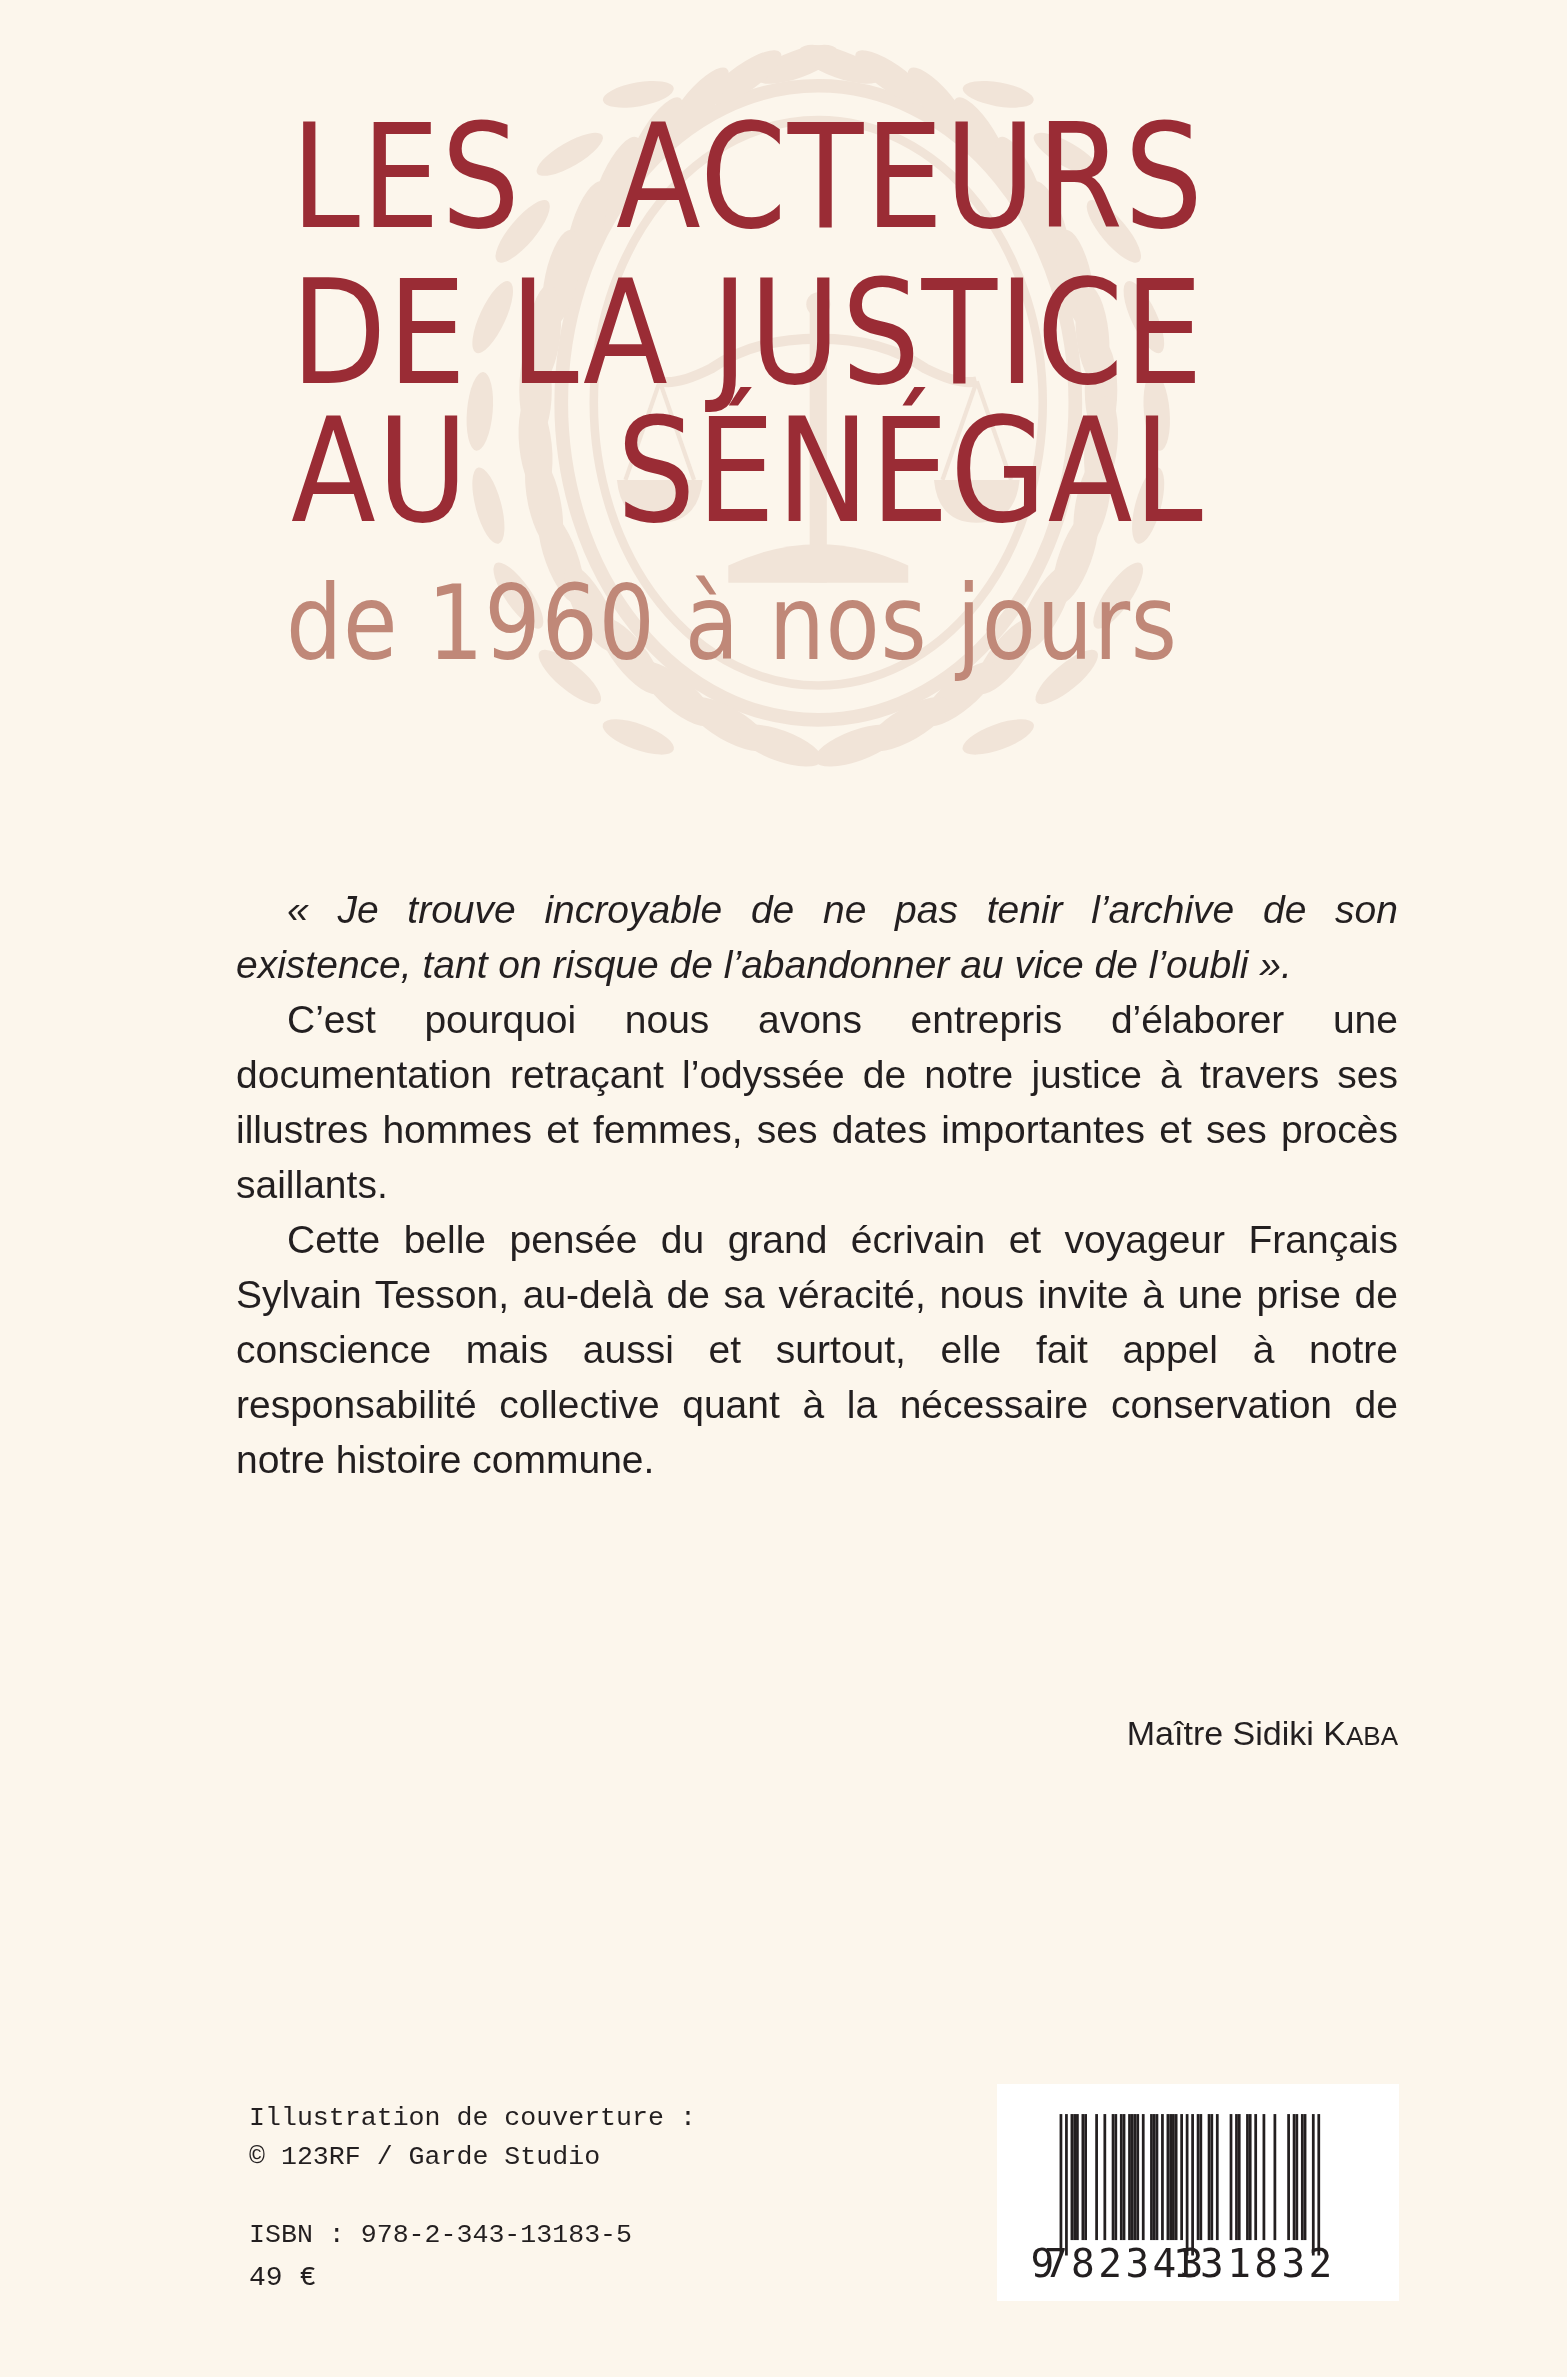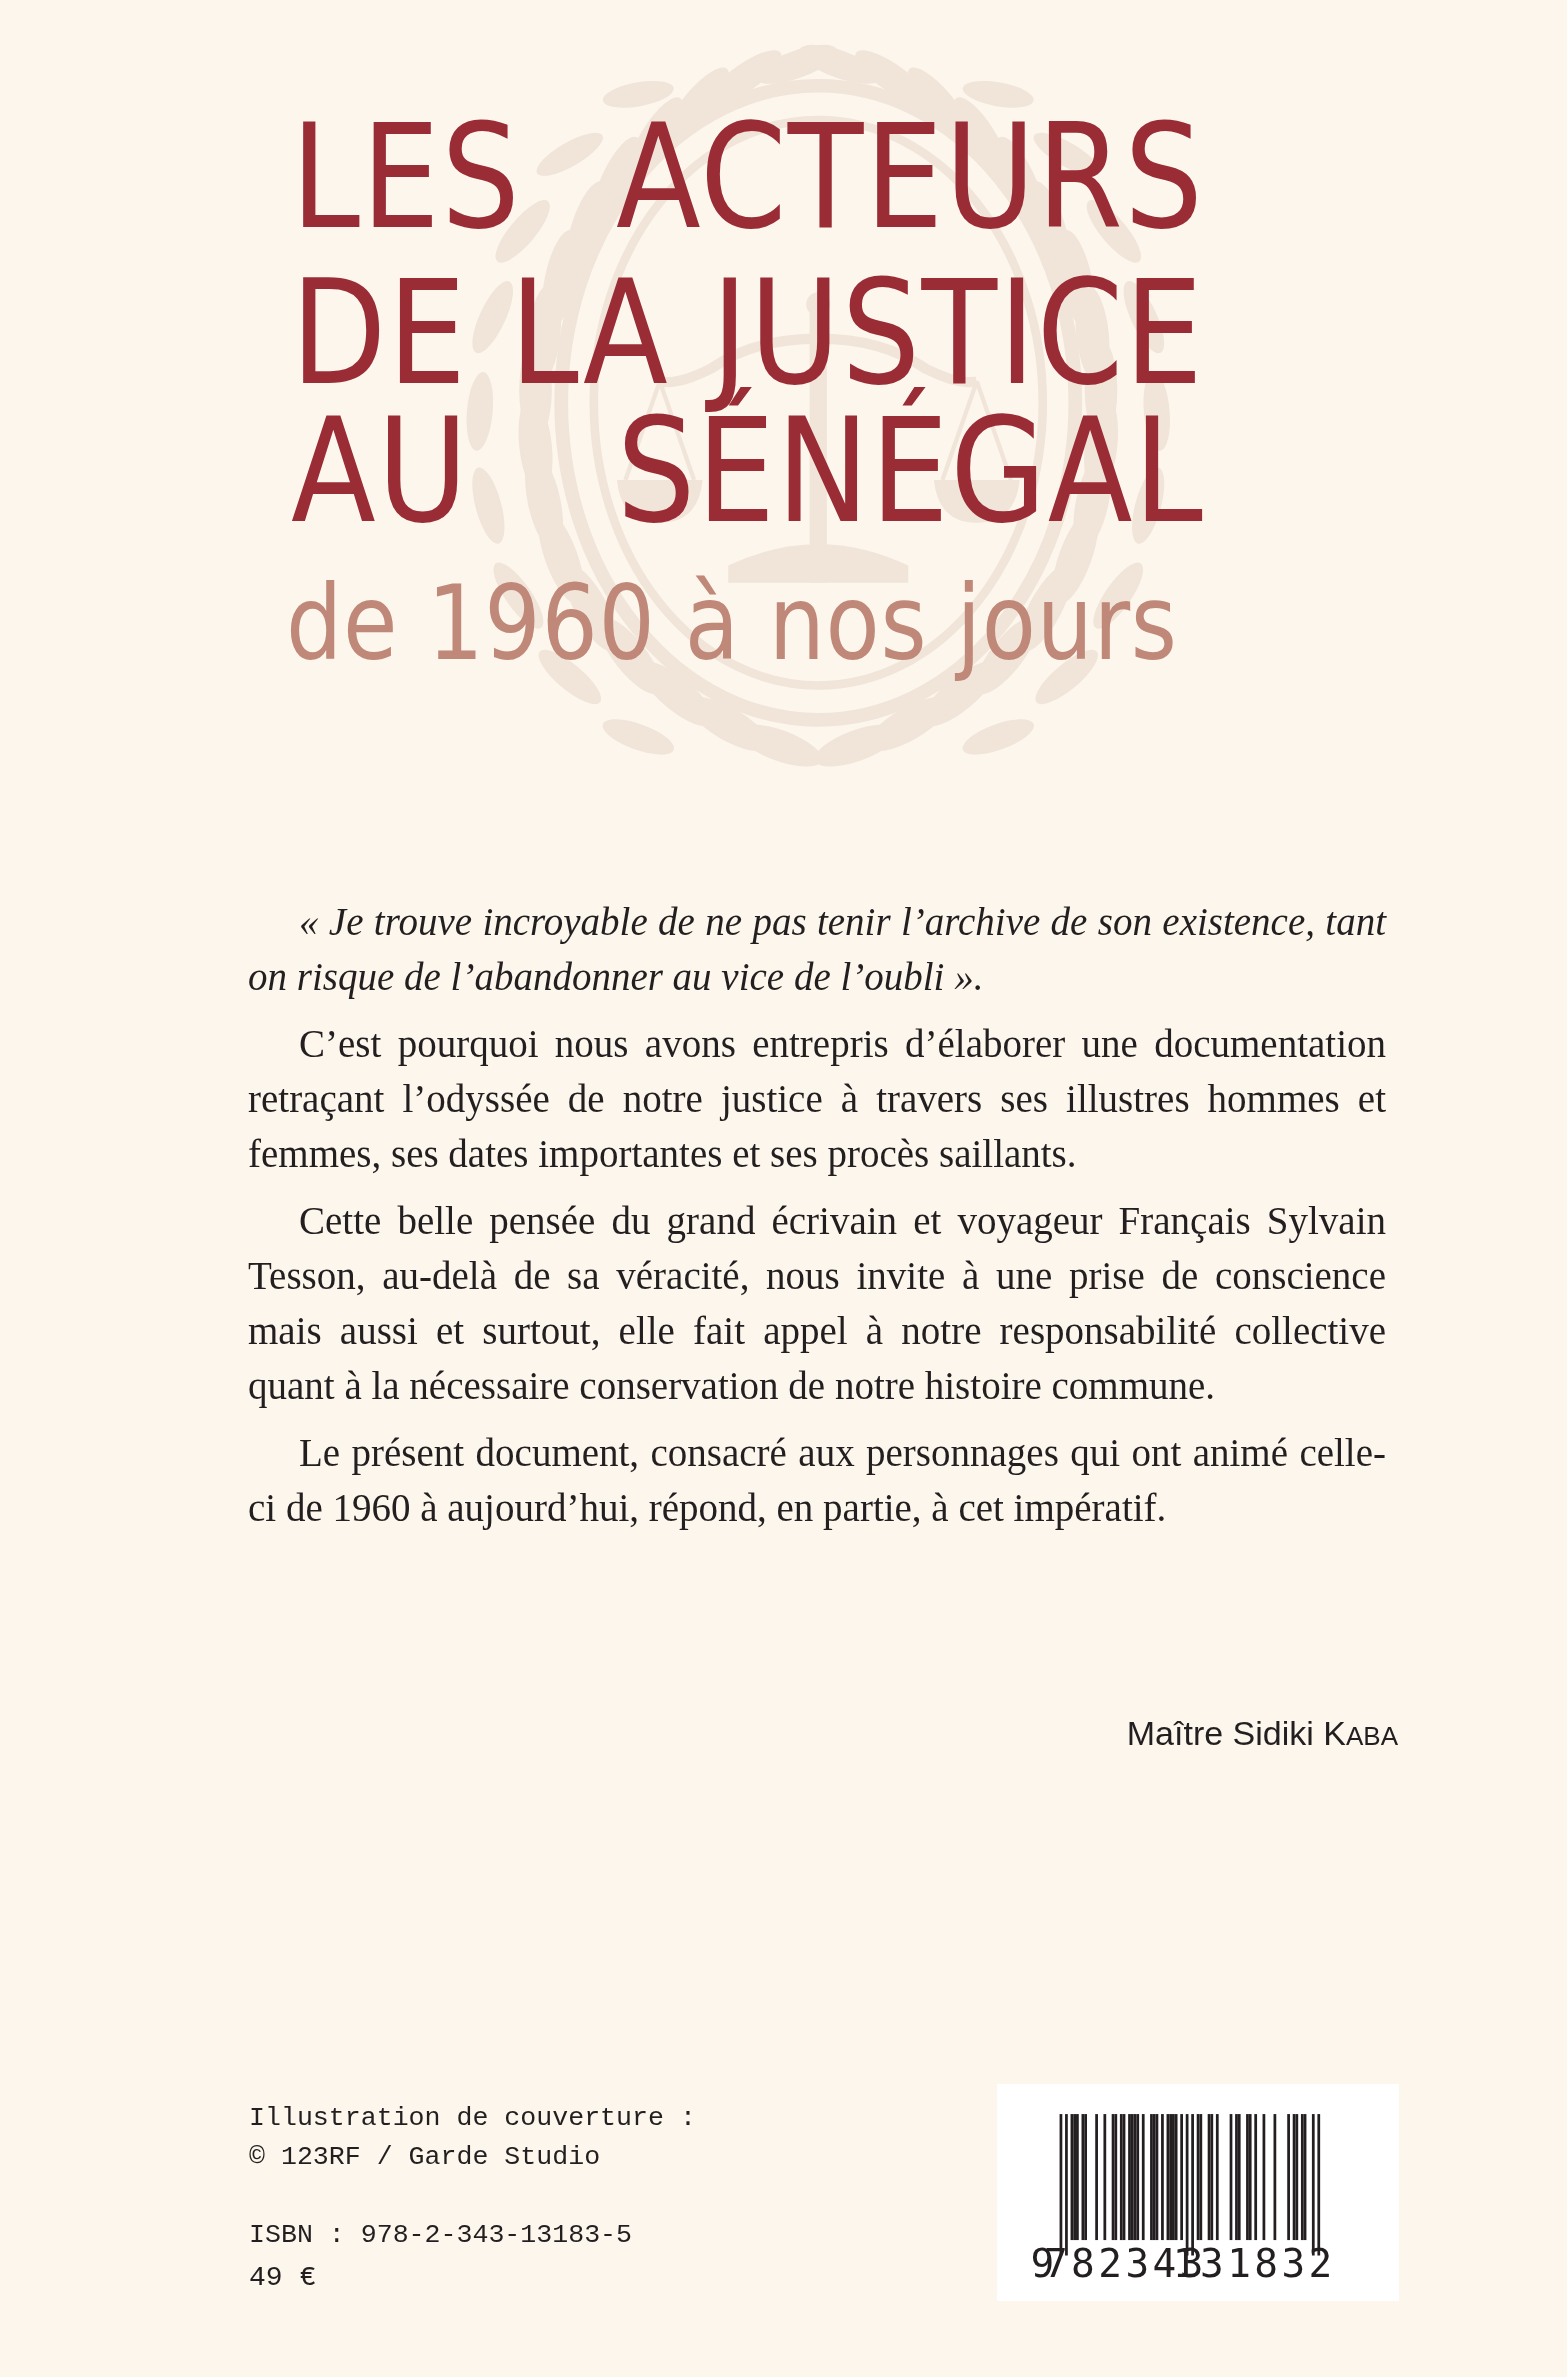--- a/index.html
+++ b/index.html
@@ -24,21 +24,21 @@
       position: absolute; left: 286px; top: 572px; margin: 0;
       font-family: "DejaVu Sans", sans-serif; font-weight: normal;
       font-size: 103px; color: #c08878; letter-spacing: 0.9px; white-space: nowrap;
       transform: scaleX(0.86); transform-origin: left top; line-height: 1;
     }
     .body-text {
       position: absolute; left: 236px; top: 882px; width: 1162px;
       font-family: "Liberation Sans", sans-serif; font-size: 39px; line-height: 55px;
       color: #231f20;
     }
-    .body-text p { margin: 12px; text-indent: 51px; text-align: justify; font-family: Liberation Serif, serif; }
+    .body-text p { margin: 0; text-indent: 51px; text-align: justify; }
     .quote { font-style: italic; text-align-last: left; }
     .signature {
       position: absolute; right: 170px; top: 1713px; 
       font-family: "Liberation Sans", sans-serif; font-size: 34px; line-height: 41px;
     }
     .signature .role { font-style: italic; display: block; }
     .smallcaps { font-size: 26px; }
     .credits {
       position: absolute; left: 249px; top: 2099px;
       font-family: Liberation Mono, monospace; font-size: 26.6px; line-height: 39px;
@@ -112,21 +112,20 @@
   <span class="title-line" style="top:105px;">LES ACTEURS</span>
   <span class="title-line" style="top:261px;">DE LA JUSTICE</span>
   <span class="title-line" style="top:399px;">AU SÉNÉGAL</span>
 </h1>
 <h2 class="subtitle">de 1960 à nos jours</h2>
 
 <div class="body-text">
   <p class="quote">« Je trouve incroyable de ne pas tenir l’archive de son existence, tant on risque de l’abandonner au vice de l’oubli ».</p>
   <p>C’est pourquoi nous avons entrepris d’élaborer une documentation retraçant l’odyssée de notre justice à travers ses illustres hommes et femmes, ses dates importantes et ses procès saillants.</p>
   <p>Cette belle pensée du grand écrivain et voyageur Français Sylvain Tesson, au-delà de sa véracité, nous invite à une prise de conscience mais aussi et surtout, elle  fait appel à notre responsabilité collective quant à la nécessaire conservation de notre histoire commune.</p>
-  <p>Le présent document, consacré aux personnages qui ont animé celle-ci de 1960 à aujourd’hui, répond, en partie, à cet impératif.</p>
 </div>
 
 <div class="signature">
   <span><span>Maître Sidiki K</span><span class="smallcaps">ABA</span></span>
 </div>
 
 <div class="credits">
   <div>Illustration de couverture :</div>
   <div>© 123RF / Garde Studio</div>
   <div class="gap"></div>

